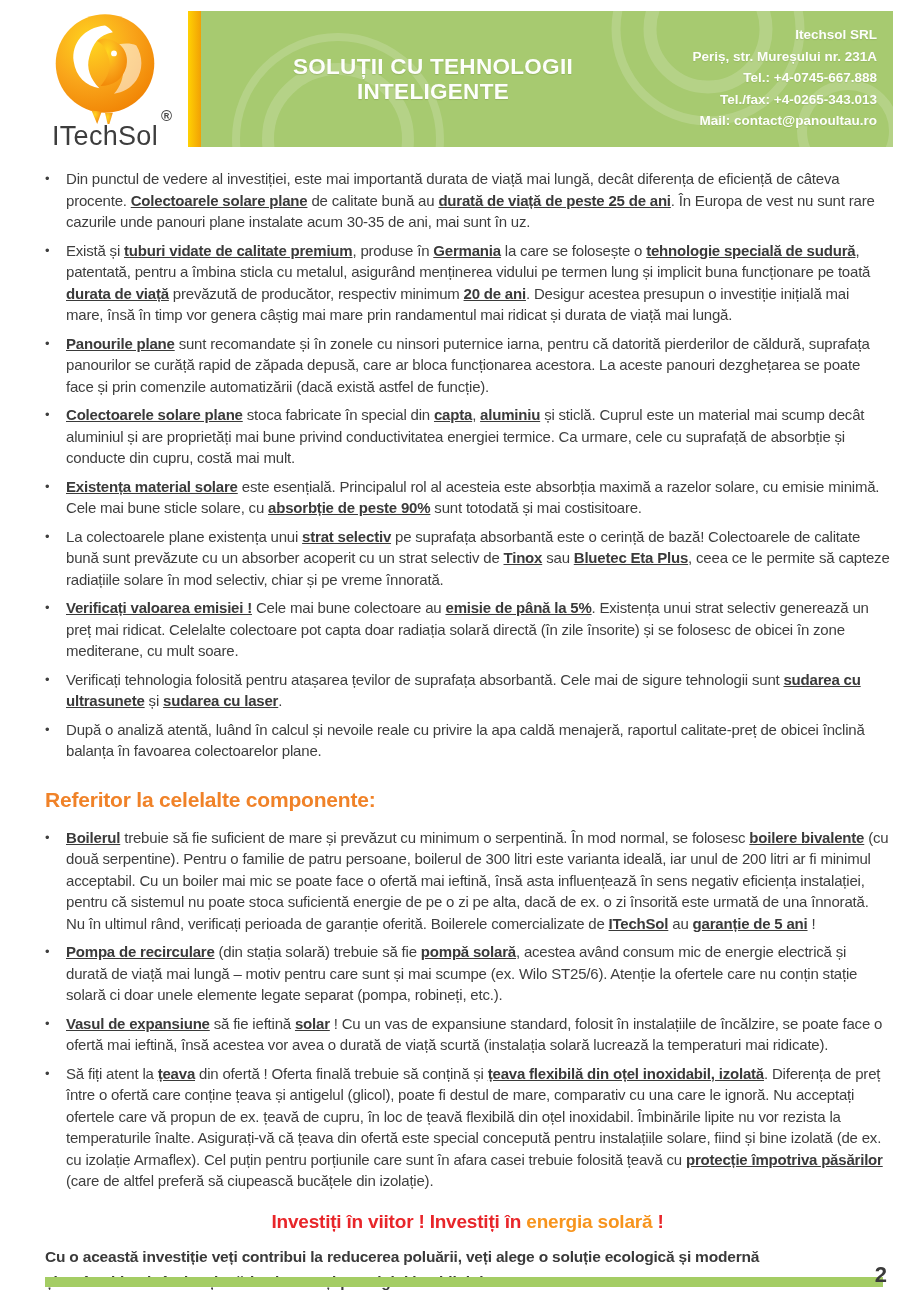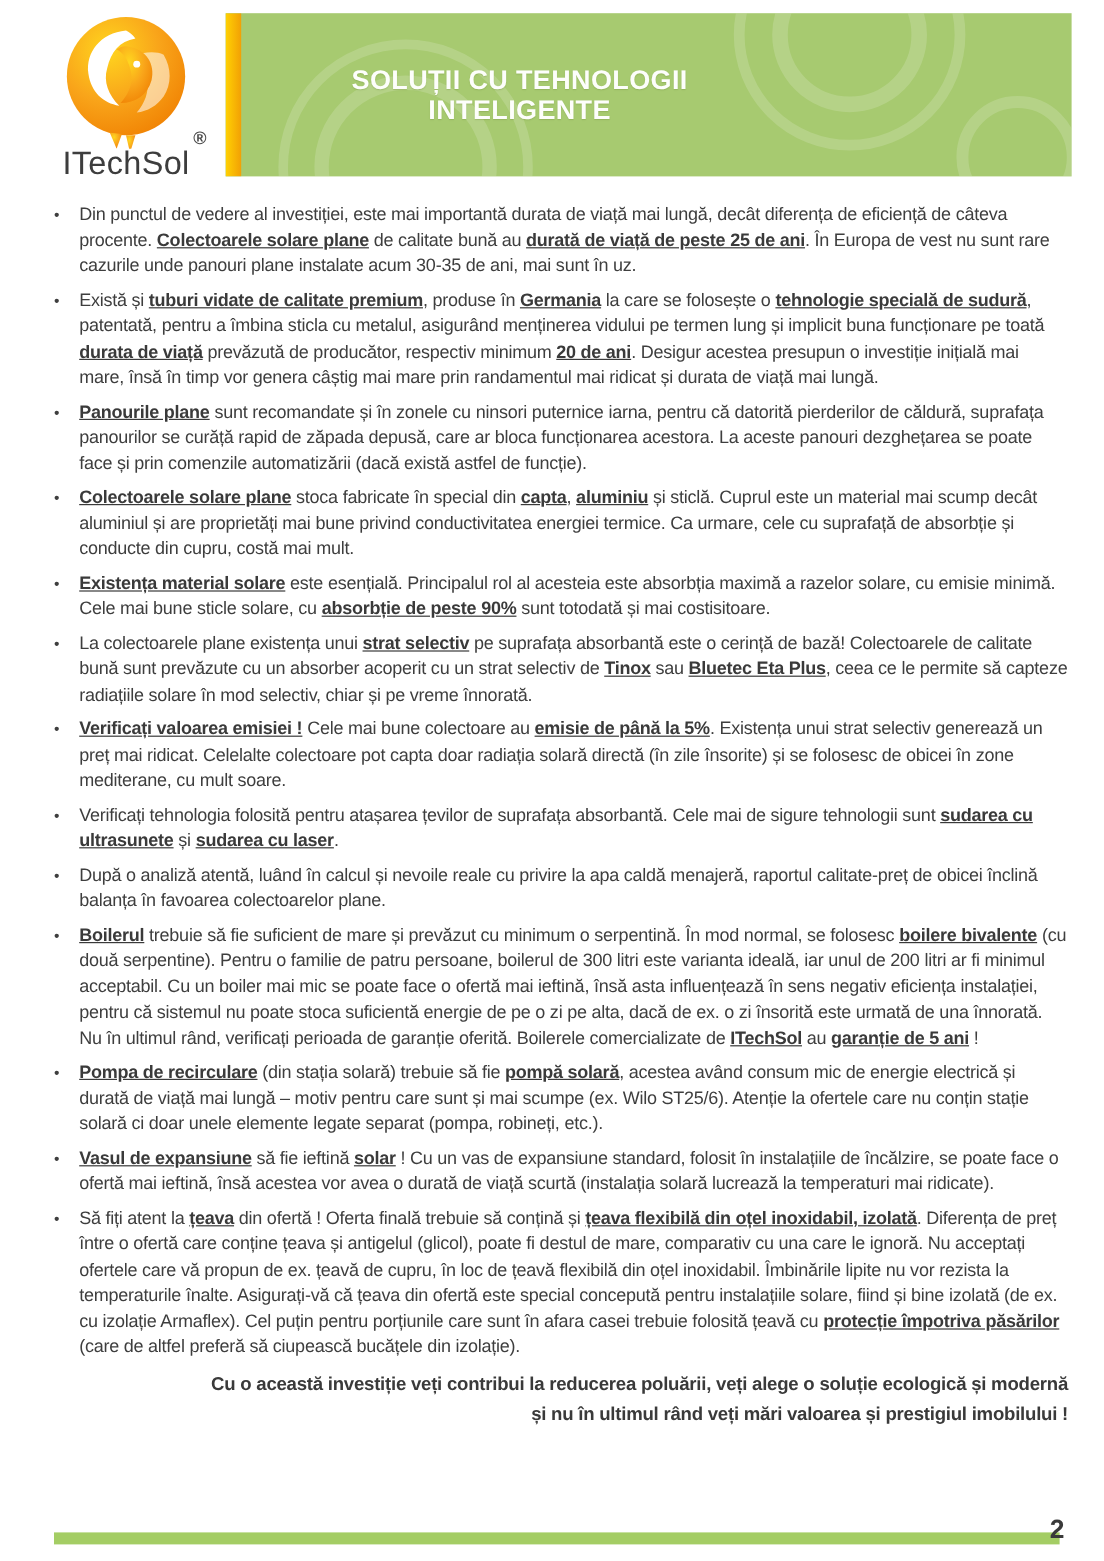--- a/index.html
+++ b/index.html
@@ -60,21 +60,21 @@
     color:var(--heading-orange);font-size:21px;line-height:24px;
     margin:26px 0 15px 0;font-weight:bold;letter-spacing:-.2px;
   }
   .cta{
     text-align:center;font-weight:bold;font-size:19px;line-height:24px;
     margin:18px 0 10px 0;letter-spacing:-.2px;
   }
   .cta .c-red{color:var(--cta-red);}
   .cta .c-orange{color:var(--cta-orange);}
   .closing{
-    text-align:right;font-weight:bold;font-size:15.5px;line-height:25px;
+    text-align:left;font-weight:bold;font-size:15.5px;line-height:25px;
     margin:0;color:#3a3a3a;letter-spacing:-.2px;
   }
 
   
   .footer-bar{position:absolute;left:45px;top:1277px;width:838px;height:10px;background:var(--bar-green);}
   .pagenum{position:absolute;right:33px;top:1262px;font-size:22px;font-weight:bold;color:#3a3a3a;}
 </style>
 </head>
 <body>
 
@@ -106,20 +106,27 @@
       <circle cx="520" cy="18" r="58" stroke-width="13"></circle>
       <circle cx="520" cy="18" r="92" stroke-width="9"></circle>
       <circle cx="150" cy="128" r="70" stroke-width="12"></circle>
       <circle cx="150" cy="128" r="102" stroke-width="8"></circle>
       <circle cx="660" cy="120" r="46" stroke-width="10"></circle>
     </svg>
     <div class="stripe"></div>
     <div class="banner-titles">
       <div>SOLUȚII CU TEHNOLOGII INTELIGENTE</div>
     </div>
+    <div class="contact">
+      <div>Itechsol SRL</div>
+      <div>Periș, str. Mureșului nr. 231A</div>
+      <div>Tel.: +4-0745-667.888</div>
+      <div>Tel./fax: +4-0265-343.013</div>
+      <div>Mail: contact@panoultau.ro</div>
+    </div>
   </div>
 
   <main>
     <ul class="bullets">
         <li>
           <span class="marker">•</span>
           <span class="li-body"><span>Din punctul de vedere al investiției, este mai importantă durata de viață mai lungă, decât diferența de eficiență de câteva procente. </span><b>Colectoarele solare plane</b><span> de calitate bună au </span><b>durată de viață de peste 25 de ani</b><span>. În Europa de vest nu sunt rare cazurile unde panouri plane instalate acum 30-35 de ani, mai sunt în uz.</span></span>
         </li>
         <li>
           <span class="marker">•</span>
@@ -148,40 +155,42 @@
         <li>
           <span class="marker">•</span>
           <span class="li-body"><span>Verificați tehnologia folosită pentru atașarea țevilor de suprafața absorbantă. Cele mai de sigure tehnologii sunt </span><b>sudarea cu ultrasunete</b><span> și </span><b>sudarea cu laser</b><span>.</span></span>
         </li>
         <li>
           <span class="marker">•</span>
           <span class="li-body"><span>După o analiză atentă, luând în calcul și nevoile reale cu privire la apa caldă menajeră, raportul calitate-preț de obicei înclină balanța în favoarea colectoarelor plane.</span></span>
         </li>
       </ul>
 
+    <h2 class="section">Referitor la celelalte componente:</h2>
 
     <ul class="bullets">
         <li>
           <span class="marker">•</span>
           <span class="li-body"><b>Boilerul</b><span> trebuie să fie suficient de mare și prevăzut cu minimum o serpentină. În mod normal, se folosesc </span><b>boilere bivalente</b><span> (cu două serpentine). Pentru o familie de patru persoane, boilerul de 300 litri este varianta ideală, iar unul de 200 litri ar fi minimul acceptabil. Cu un boiler mai mic se poate face o ofertă mai ieftină, însă asta influențează în sens negativ eficiența instalației, pentru că sistemul nu poate stoca suficientă energie de pe o zi pe alta, dacă de ex. o zi însorită este urmată de una înnorată. Nu în ultimul rând, verificați perioada de garanție oferită. Boilerele comercializate de </span><b>ITechSol</b><span> au </span><b>garanție de 5 ani</b><span> !</span></span>
         </li>
         <li>
           <span class="marker">•</span>
           <span class="li-body"><b>Pompa de recirculare</b><span> (din stația solară) trebuie să fie </span><b>pompă solară</b><span>, acestea având consum mic de energie electrică și durată de viață mai lungă – motiv pentru care sunt și mai scumpe (ex. Wilo ST25/6). Atenție la ofertele care nu conțin stație solară ci doar unele elemente legate separat (pompa, robineți, etc.).</span></span>
         </li>
         <li>
           <span class="marker">•</span>
           <span class="li-body"><b>Vasul de expansiune</b><span> să fie ieftină </span><b>solar</b><span> ! Cu un vas de expansiune standard, folosit în instalațiile de încălzire, se poate face o ofertă mai ieftină, însă acestea vor avea o durată de viață scurtă (instalația solară lucrează la temperaturi mai ridicate).</span></span>
         </li>
         <li>
           <span class="marker">•</span>
           <span class="li-body"><span>Să fiți atent la </span><b>țeava</b><span> din ofertă ! Oferta finală trebuie să conțină și </span><b>țeava flexibilă din oțel inoxidabil, izolată</b><span>. Diferența de preț între o ofertă care conține țeava și antigelul (glicol), poate fi destul de mare, comparativ cu una care le ignoră. Nu acceptați ofertele care vă propun de ex. țeavă de cupru, în loc de țeavă flexibilă din oțel inoxidabil. Îmbinările lipite nu vor rezista la temperaturile înalte. Asigurați-vă că țeava din ofertă este special concepută pentru instalațiile solare, fiind și bine izolată (de ex. cu izolație Armaflex). Cel puțin pentru porțiunile care sunt în afara casei trebuie folosită țeavă cu </span><b>protecție împotriva păsărilor</b><span> (care de altfel preferă să ciupească bucățele din izolație).</span></span>
         </li>
       </ul>
 
+    <p class="cta"><b class="c-red">Investiți în viitor ! Investiți în </b><b class="c-orange">energia solară</b><b class="c-red"> !</b></p>
 
     <p class="closing">
       <span>Cu o această investiție veți contribui la reducerea poluării, veți alege o soluție ecologică și modernă</span><br>
       <span>și nu în ultimul rând veți mări valoarea și prestigiul imobilului !</span>
     </p>
   </main>
 
   <div class="footer-bar"></div>
   <div class="pagenum">2</div>
 </div>

